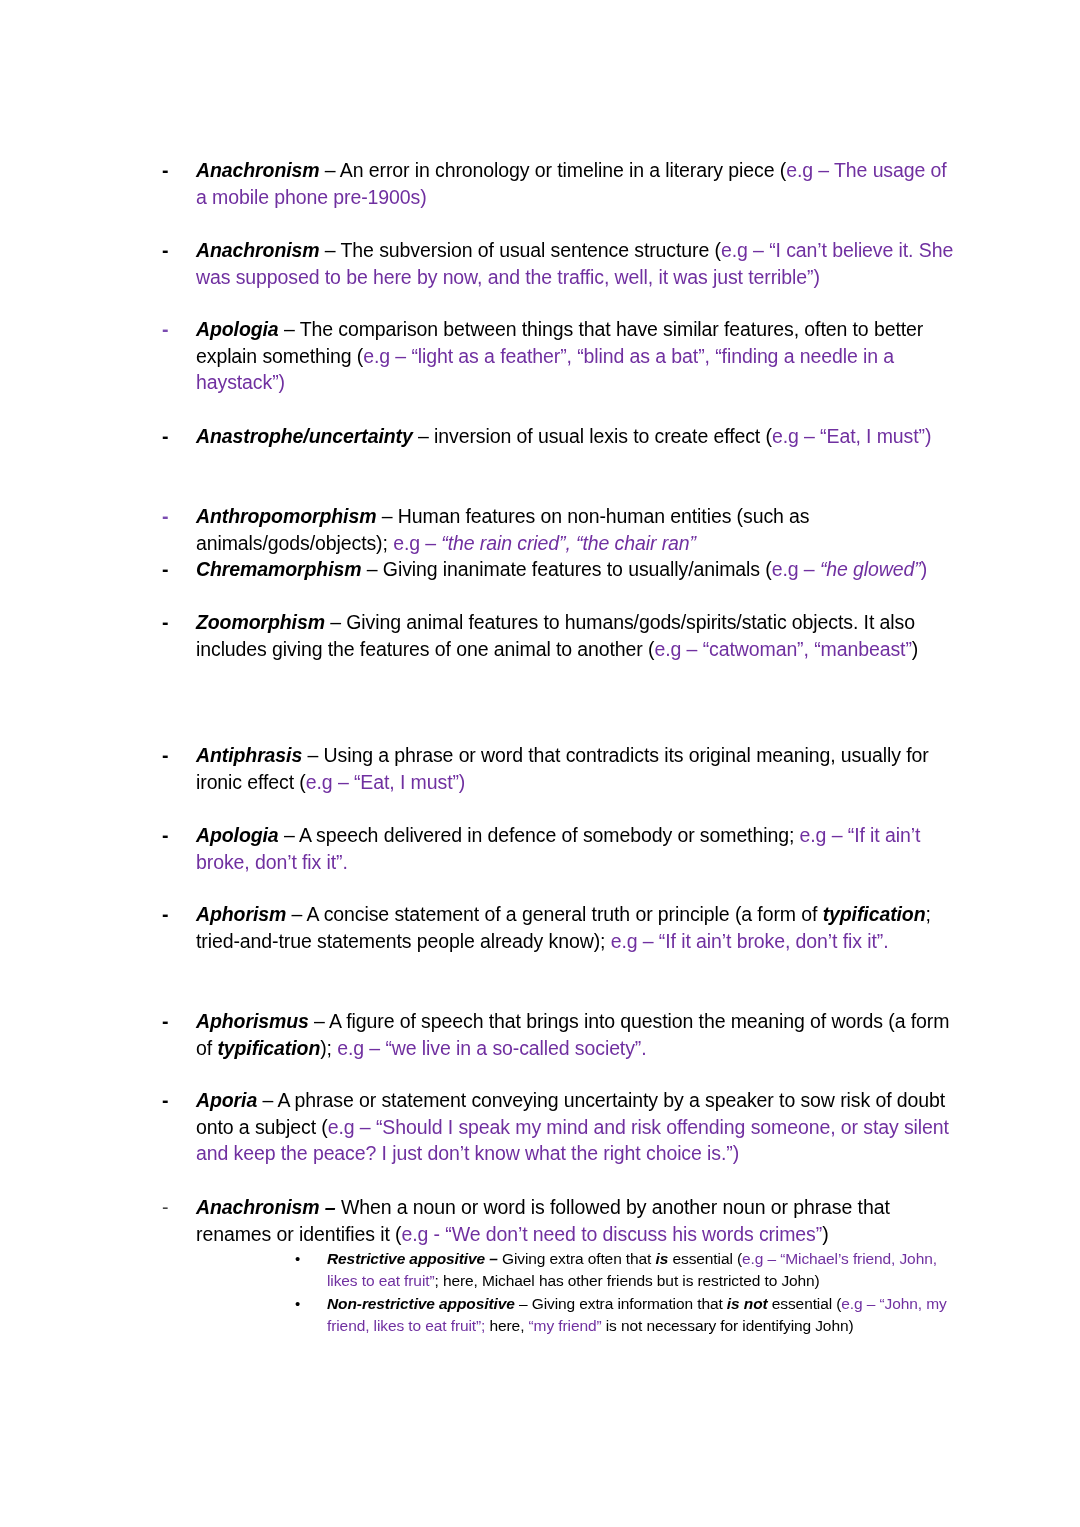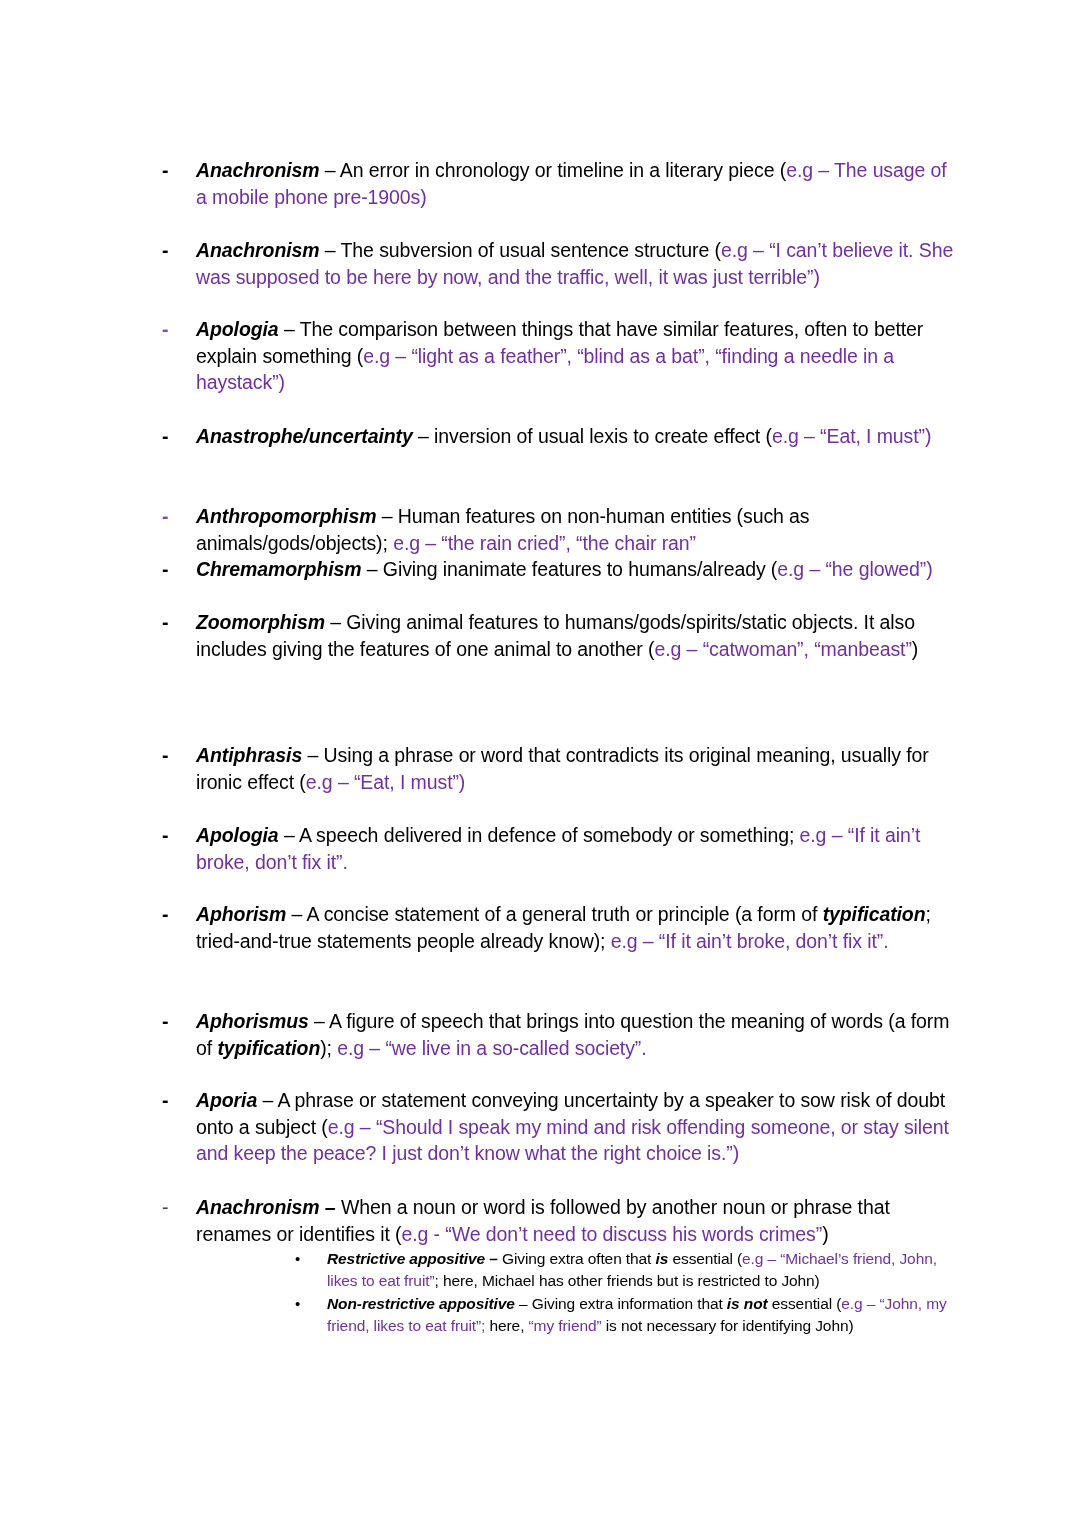--- a/index.html
+++ b/index.html
@@ -5,35 +5,35 @@
   html, body { margin: 0; padding: 0; background: #ffffff; }
   body { width: 1080px; height: 1527px; position: relative; overflow: hidden;
          font-family: "Liberation Sans", "DejaVu Sans", sans-serif; color: #000; }
   .page { position: absolute; left: 0; top: 0; width: 1080px; height: 1527px; }
   .entry { position: absolute; left: 196px; width: 760px; font-size: 19.5px; line-height: 26.6px; letter-spacing: -0.1px; }
   .dash { position: absolute; left: -34px; top: 0; width: 10px; font-weight: bold; color: #000; }
   .dash.purple { color: #7a4bb0; }
   .dash.light { font-weight: normal; color: #444; }
   .b { font-weight: bold; font-style: italic; }
   .p { color: #7030a0; }
-  .i { }
+  .i { font-style: italic; }
   .sub { position: absolute; left: 327px; width: 630px; font-size: 15.5px; line-height: 22px; letter-spacing: -0.1px; }
   .bullet { position: absolute; left: -32px; top: 0; font-size: 15px; }
 </style>
 </head>
 <body>
 
 <div class="page">
   <div id="entries">
       <div class="entry" style="top: 157px;"><span class="dash">-</span><span class="b">Anachronism</span><span class=""> – An error in chronology or timeline in a literary piece (</span><span class="p">e.g – The usage of a mobile phone pre-1900s)</span></div>
       <div class="entry" style="top: 237px;"><span class="dash">-</span><span class="b">Anachronism</span><span class=""> – The subversion of usual sentence structure (</span><span class="p">e.g – “I can’t believe it. She was supposed to be here by now, and the traffic, well, it was just terrible”)</span></div>
       <div class="entry" style="top: 316px;"><span class="dash purple">-</span><span class="b">Apologia</span><span class=""> – The comparison between things that have similar features, often to better explain something (</span><span class="p">e.g – “light as a feather”, “blind as a bat”, “finding a needle in a haystack”)</span></div>
       <div class="entry" style="top: 423px;"><span class="dash">-</span><span class="b">Anastrophe/uncertainty</span><span class=""> – inversion of usual lexis to create effect (</span><span class="p">e.g – “Eat, I must”)</span></div>
       <div class="entry" style="top: 503px;"><span class="dash purple">-</span><span class="b">Anthropomorphism</span><span class=""> – Human features on non-human entities (such as animals/gods/objects); </span><span class="p">e.g – </span><span class="p i">“the rain cried”, “the chair ran”</span></div>
-      <div class="entry" style="top: 556px;"><span class="dash">-</span><span class="b">Chremamorphism</span><span class=""> – Giving inanimate features to humans/already (</span><span class="p">e.g – </span><span class="p i">“he glowed”</span><span class="p">)</span></div>
+      <div class="entry" style="top: 556px;"><span class="dash">-</span><span class="b">Chremamorphism</span><span class=""> – Giving inanimate features to usually/animals (</span><span class="p">e.g – </span><span class="p i">“he glowed”</span><span class="p">)</span></div>
       <div class="entry" style="top: 609px;"><span class="dash">-</span><span class="b">Zoomorphism</span><span class=""> – Giving animal features to humans/gods/spirits/static objects. It also includes giving the features of one animal to another (</span><span class="p">e.g – “catwoman”, “manbeast”</span><span class="">)</span></div>
       <div class="entry" style="top: 742px;"><span class="dash">-</span><span class="b">Antiphrasis</span><span class=""> – Using a phrase or word that contradicts its original meaning, usually for ironic effect (</span><span class="p">e.g – “Eat, I must”)</span></div>
       <div class="entry" style="top: 822px;"><span class="dash">-</span><span class="b">Apologia</span><span class=""> – A speech delivered in defence of somebody or something; </span><span class="p">e.g – “If it ain’t broke, don’t fix it”.</span></div>
       <div class="entry" style="top: 901px;"><span class="dash">-</span><span class="b">Aphorism</span><span class=""> – A concise statement of a general truth or principle (a form of </span><span class="b">typification</span><span class="">; tried-and-true statements people already know); </span><span class="p">e.g – “If it ain’t broke, don’t fix it”.</span></div>
       <div class="entry" style="top: 1008px;"><span class="dash">-</span><span class="b">Aphorismus</span><span class=""> – A figure of speech that brings into question the meaning of words (a form of </span><span class="b">typification</span><span class="">); </span><span class="p">e.g – “we live in a so-called society”.</span></div>
       <div class="entry" style="top: 1087px;"><span class="dash">-</span><span class="b">Aporia</span><span class=""> – A phrase or statement conveying uncertainty by a speaker to sow risk of doubt onto a subject (</span><span class="p">e.g – “Should I speak my mind and risk offending someone, or stay silent and keep the peace? I just don’t know what the right choice is.”)</span></div>
       <div class="entry" style="top: 1194px;"><span class="dash light">-</span><span class="b">Anachronism –</span><span class=""> When a noun or word is followed by another noun or phrase that renames or identifies it (</span><span class="p">e.g - “We don’t need to discuss his words crimes”</span><span class="">)</span></div>
     </div>
   <div id="subs">
       <div class="sub" style="top: 1248px;"><span class="bullet">•</span><span class="b">Restrictive appositive –</span><span class=""> Giving extra often that </span><span class="b">is</span><span class=""> essential (</span><span class="p">e.g – “Michael’s friend, John, likes to eat fruit”</span><span class="">; here, Michael has other friends but is restricted to John)</span></div>

